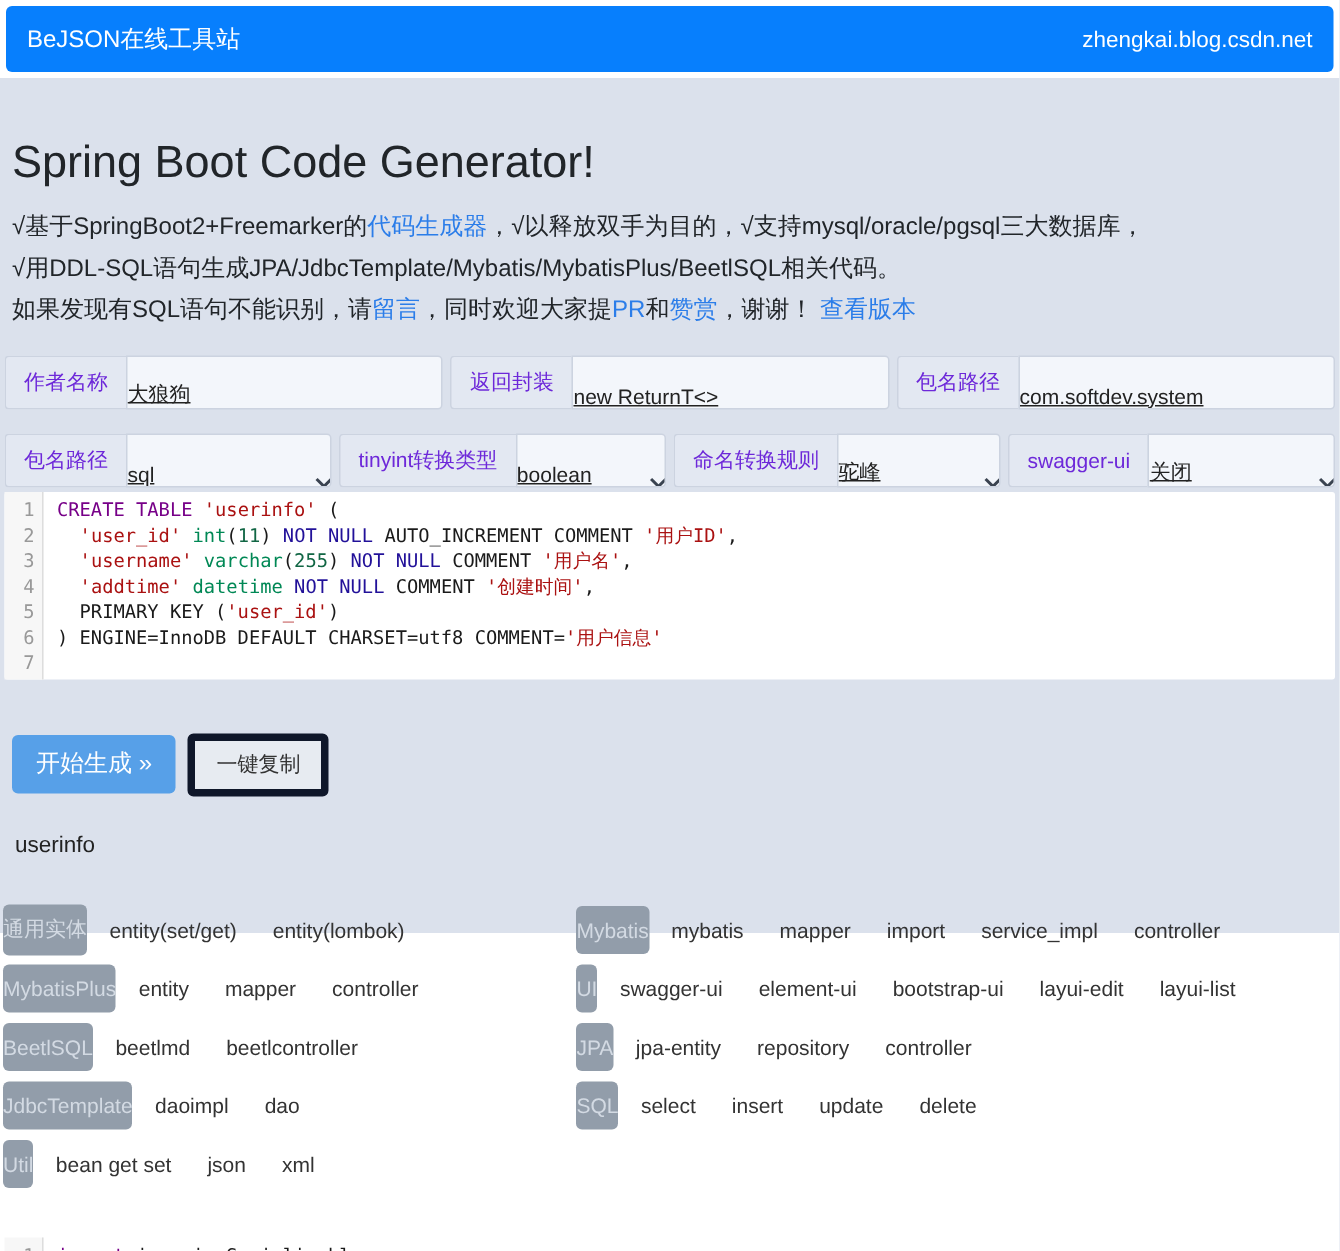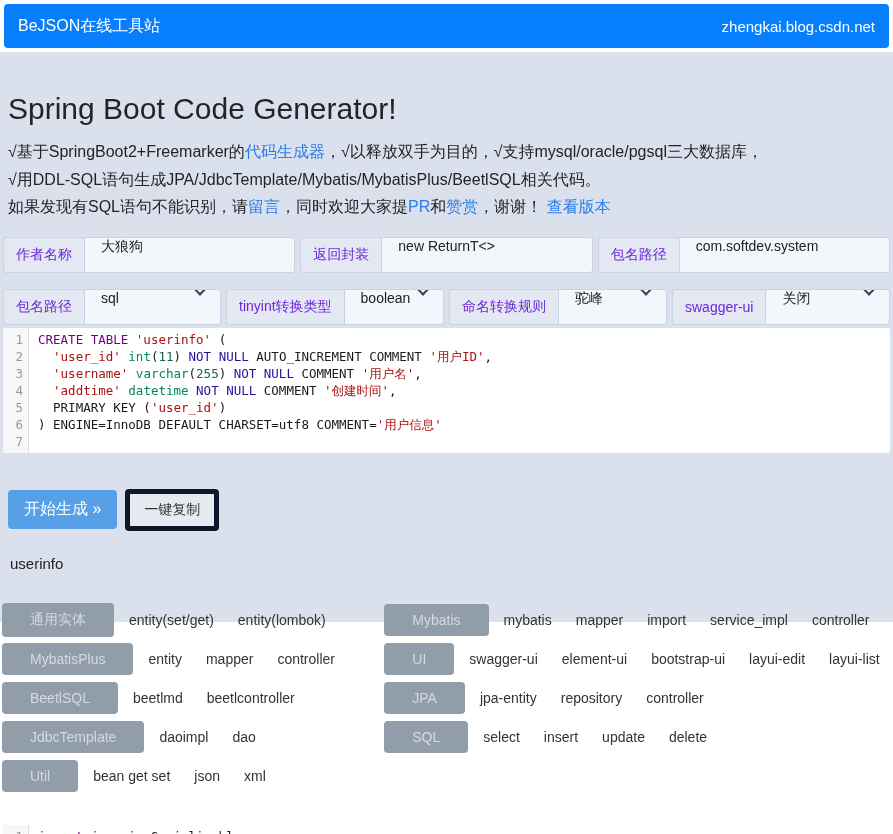--- a/index.html
+++ b/index.html
@@ -34,23 +34,23 @@
   .form-row { display:flex; gap:5px; margin:16px 3px 0; }
   .form-row .group { display:flex; flex:1; height:36px; min-width:0; }
   .g-label {
     background:#e3e8f2; border:1px solid #ccd3e0; border-right:none;
     display:flex; align-items:center; padding:0 12px;
     font-size:14px; color:#6d28d9; white-space:nowrap;
     border-radius:3px 0 0 3px;
   }
   .g-input {
     flex:1; min-width:0; background:#f3f6fb; border:1px solid #ccd3e0;
-    display:flex; align-items:flex-start; padding:0 16px;
+    display:flex; align-items:flex-end; padding:0 0;
     font-size:14px; color:#222; border-radius:0 3px 3px 0;
-    white-space:nowrap; overflow:hidden;
+    white-space:nowrap; overflow:hidden;text-decoration:underline;
   }
   .chev {
     width:8px; height:8px; flex:0 0 8px;
     border-right:2px solid #3a4350; border-bottom:2px solid #3a4350;
     transform:rotate(45deg); margin-left:auto; margin-top:-4px;
   }
   
   .editor {
     margin:3px; background:#fff; display:flex;
     font-family:"DejaVu Sans Mono", monospace;
@@ -79,21 +79,21 @@
     padding:7px 14px; border:5px solid #0f172a; border-radius:4px;
     margin-left:8px; cursor:pointer; font-family:inherit;
   }
   .table-name { margin:24px 10px 0; font-size:15px; color:#222; }
   
   .groups { display:flex; margin:32px 2px 0; align-items:flex-start; }
   .col-left { width:43%; } .col-right { flex:1; }
   .tag-row { display:flex; align-items:center; height:33px; margin-bottom:6px; }
   .cat-btn {
     background:var(--cat-bg,#929daa); color:#d3dae3; font-size:14px;
-    padding:8px 28px; border:none; border-radius:4px; white-space:nowrap;
+    padding:8px 0; border:none; border-radius:4px; white-space:nowrap;
     cursor:pointer; font-family:inherit;
   }
   .item-btn {
     background:none; border:none; font-size:14px; color:#333;
     padding:7px 9px; margin-left:6px; white-space:nowrap; cursor:pointer;
     font-family:inherit;
   }
   .output-editor { margin-top:26px; }
 </style>
 </head>

